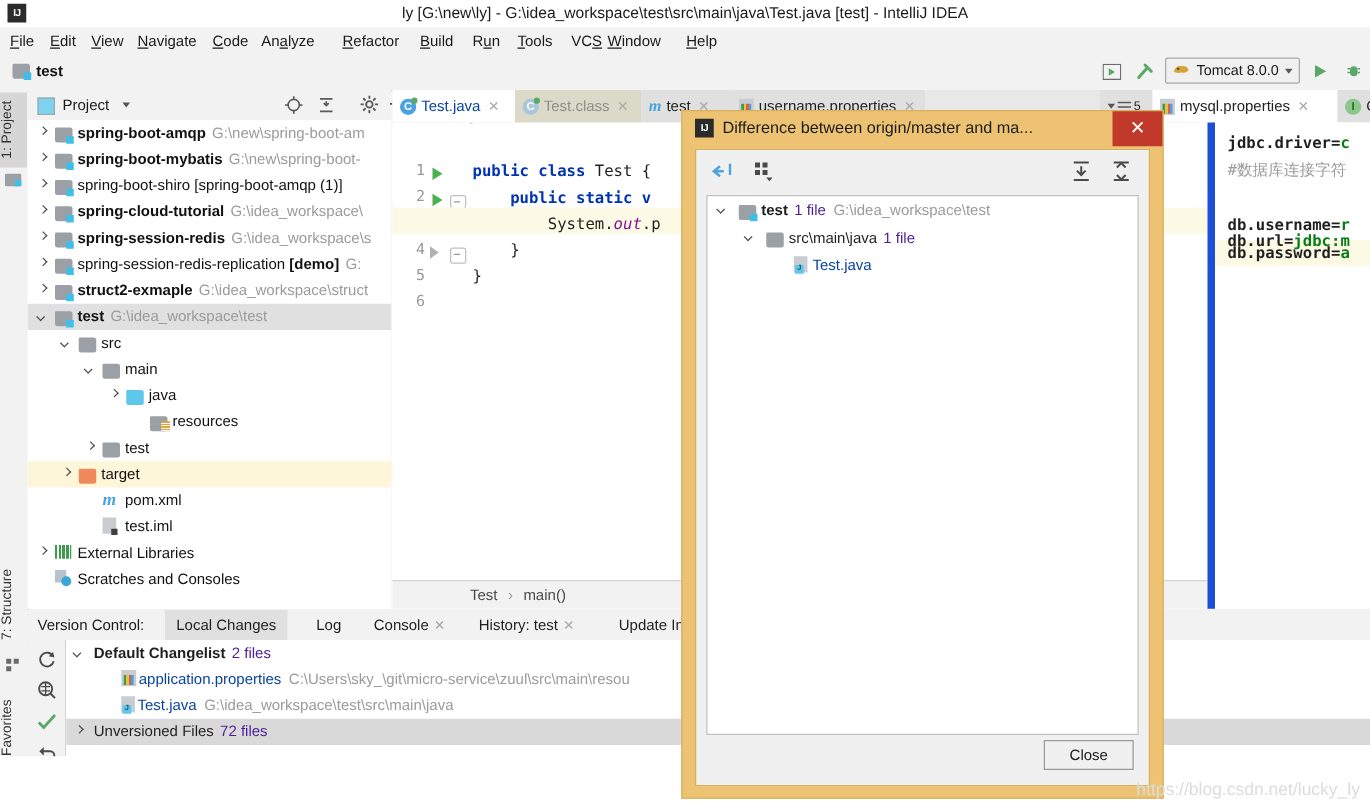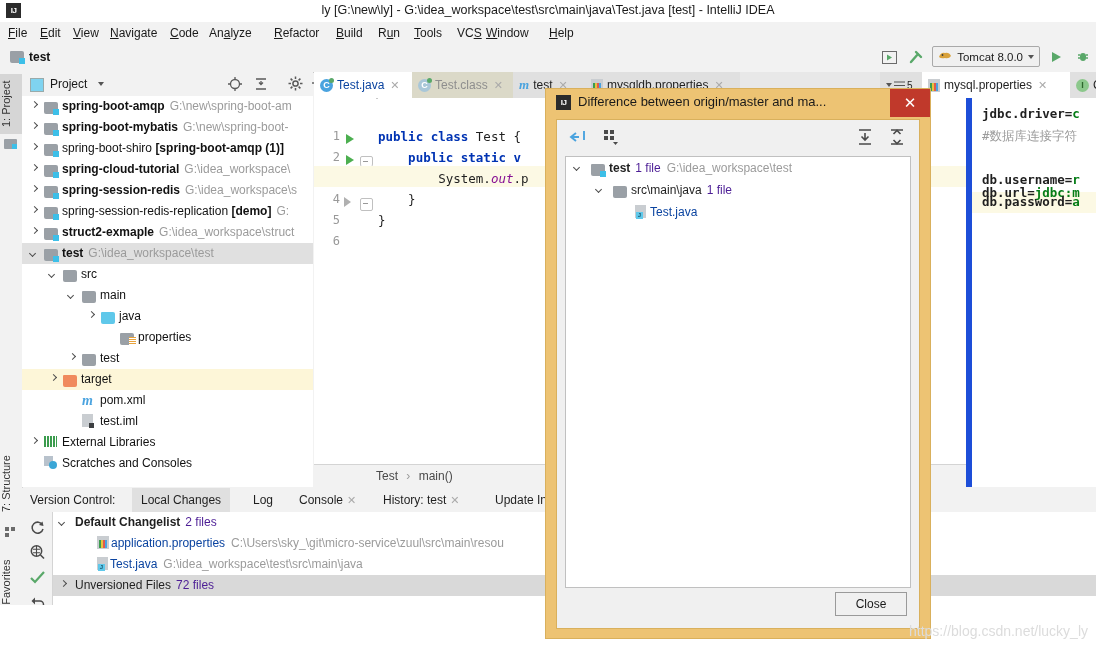--- a/index.html
+++ b/index.html
@@ -307,21 +307,21 @@
             <span class="tlabel" style="position:absolute;left:40px;">spring-boot-amqp<span class="tpath">G:\new\spring-boot-am</span></span>
           </div>
           <div class="trow">
             <span class="arrow right" style="left:8px"></span>
             <span style="position:absolute;left:22px;top:0;"><span class="fico f-mod" style="position:relative;display:inline-block;"></span></span>
             <span class="tlabel" style="position:absolute;left:40px;">spring-boot-mybatis<span class="tpath">G:\new\spring-boot-</span></span>
           </div>
           <div class="trow">
             <span class="arrow right" style="left:8px"></span>
             <span style="position:absolute;left:22px;top:0;"><span class="fico f-mod" style="position:relative;display:inline-block;"></span></span>
-            <span class="tlabel norm" style="position:absolute;left:40px;"><span style="font-weight: normal;">spring-boot-shiro </span><span style="font-weight: bold; margin-top: 40px;">[spring-boot-amqp (1)]</span></span>
+            <span class="tlabel norm" style="position:absolute;left:40px;"><span style="font-weight: normal;">spring-boot-shiro </span><span style="font-weight: normal; margin-top: 40px;">[spring-boot-amqp (1)]</span></span>
           </div>
           <div class="trow">
             <span class="arrow right" style="left:8px"></span>
             <span style="position:absolute;left:22px;top:0;"><span class="fico f-mod" style="position:relative;display:inline-block;"></span></span>
             <span class="tlabel" style="position:absolute;left:40px;">spring-cloud-tutorial<span class="tpath">G:\idea_workspace\</span></span>
           </div>
           <div class="trow">
             <span class="arrow right" style="left:8px"></span>
             <span style="position:absolute;left:22px;top:0;"><span class="fico f-mod" style="position:relative;display:inline-block;"></span></span>
             <span class="tlabel" style="position:absolute;left:40px;">spring-session-redis<span class="tpath">G:\idea_workspace\s</span></span>
@@ -351,21 +351,21 @@
             <span style="position:absolute;left:60px;top:0;"><span class="fico f-plain" style="position:relative;display:inline-block;"></span></span>
             <span class="tlabel norm" style="position:absolute;left:78px;">main</span>
           </div>
           <div class="trow">
             <span class="arrow right" style="left:65px"></span>
             <span style="position:absolute;left:79px;top:0;"><span class="fico f-src" style="position:relative;display:inline-block;"></span></span>
             <span class="tlabel norm" style="position:absolute;left:97px;">java</span>
           </div>
           <div class="trow">
             <span style="position:absolute;left:98px;top:0;"><span class="fico f-res" style="position:relative;display:inline-block;"></span></span>
-            <span class="tlabel norm" style="position:absolute;left:116px;">properties</span>
+            <span class="tlabel norm" style="position:absolute;left:116px;">resources</span>
           </div>
           <div class="trow">
             <span class="arrow right" style="left:46px"></span>
             <span style="position:absolute;left:60px;top:0;"><span class="fico f-plain" style="position:relative;display:inline-block;"></span></span>
             <span class="tlabel norm" style="position:absolute;left:78px;">test</span>
           </div>
           <div class="trow hl">
             <span class="arrow right" style="left:27px"></span>
             <span style="position:absolute;left:41px;top:0;"><span class="fico f-tgt" style="position:relative;display:inline-block;"></span></span>
             <span class="tlabel norm" style="position:absolute;left:59px;">target</span>
@@ -405,21 +405,21 @@
       </div>
       <div class="etab grey" style="left:199px;width:72px;">
         <span style="font-style:italic;font-weight:bold;color:#4aa3df;font-family:'Liberation Serif',serif;font-size:13px;">m</span>
         <span>test</span>
         <span class="x">✕</span>
       </div>
       <div class="etab grey" style="left:271px;width:155px;">
         <span style="display:inline-block;width:12px;height:13px;background:#c9cdd1;position:relative;">
           <span style="position:absolute;left:2px;bottom:1px;width:8px;height:8px;display:block;background:linear-gradient(to right,#3b9c4e 0 2px,#e8c23d 2px 4px,#e05a4f 4px 6px,#4aa3df 6px 8px);"></span>
         </span>
-        <span>mysqldb.properties</span>
+        <span>username.properties</span>
         <span class="x">✕</span>
       </div>
       <div class="etab grey" style="left:426px;width:140px;margin-top:37px;">
         <span style="display:inline-block;width:13px;height:12px;background:#4caf50;border-radius:2px;"></span>
         <span>application.yml</span>
         <span class="x">✕</span>
       </div>
       <div class="etab grey" style="left:566px;width:42px;gap:2px;">
         <span class="caret"></span>
         <svg width="11" height="9" viewBox="0 0 11 9">

